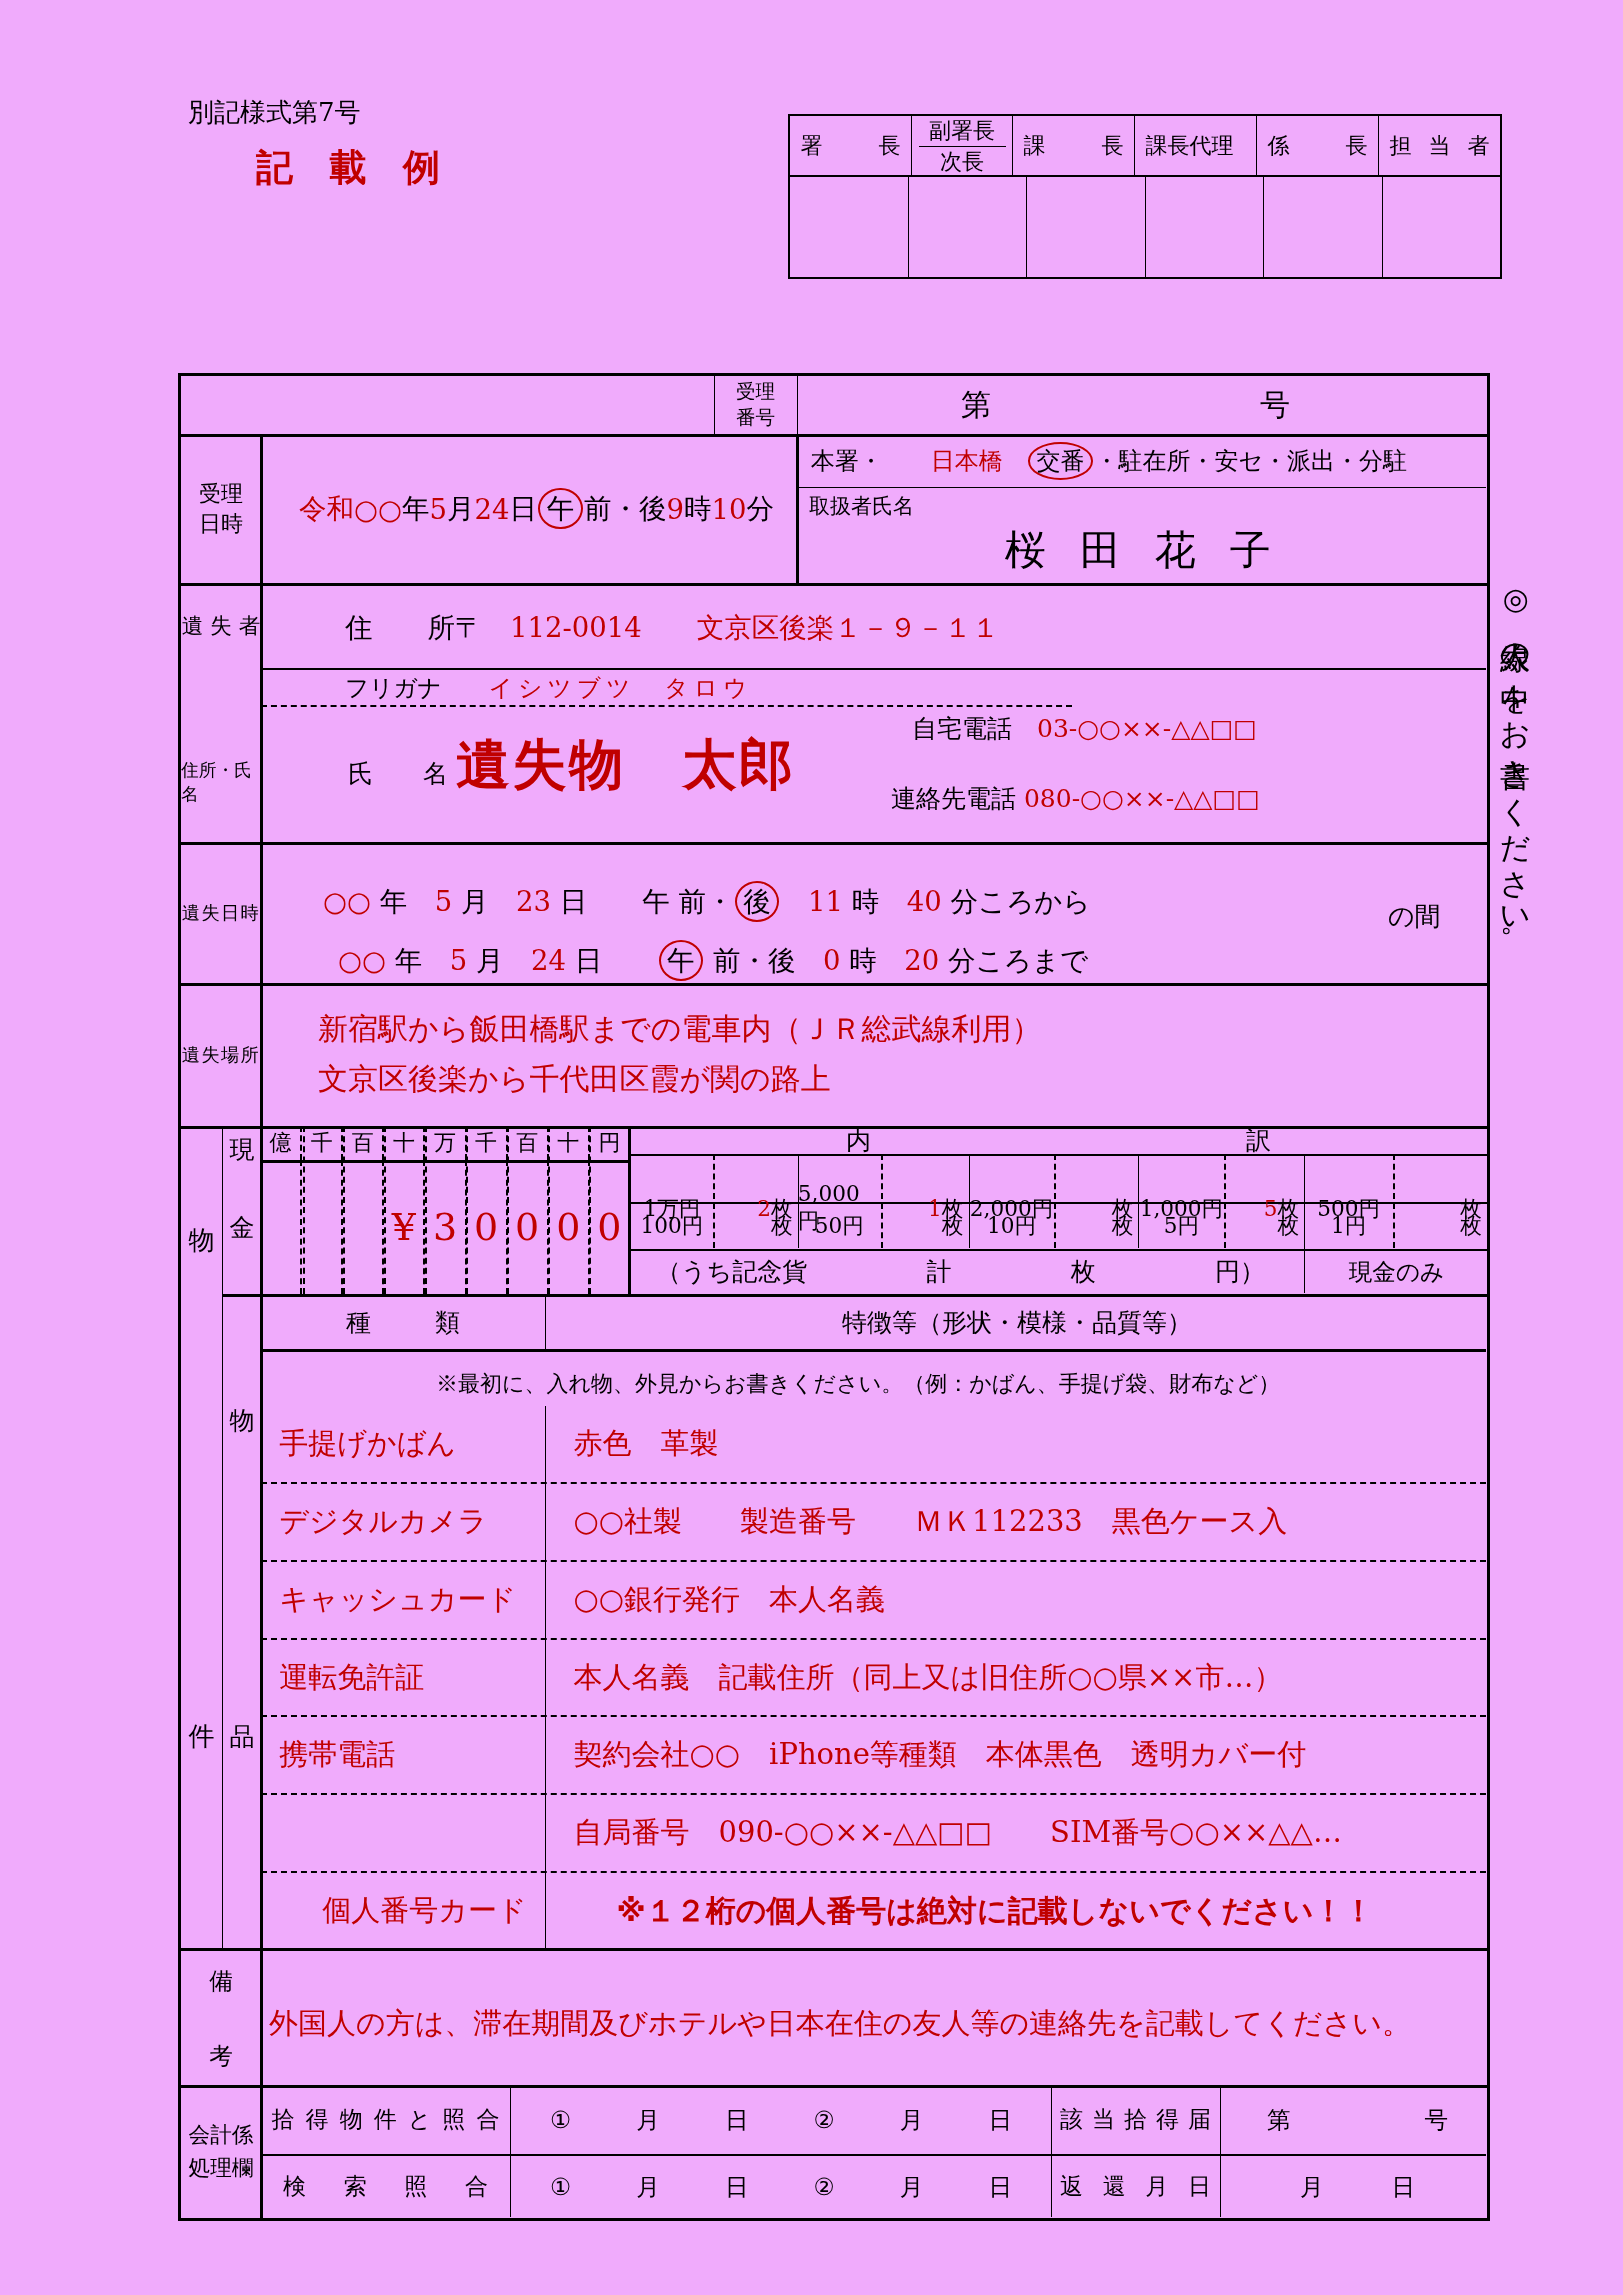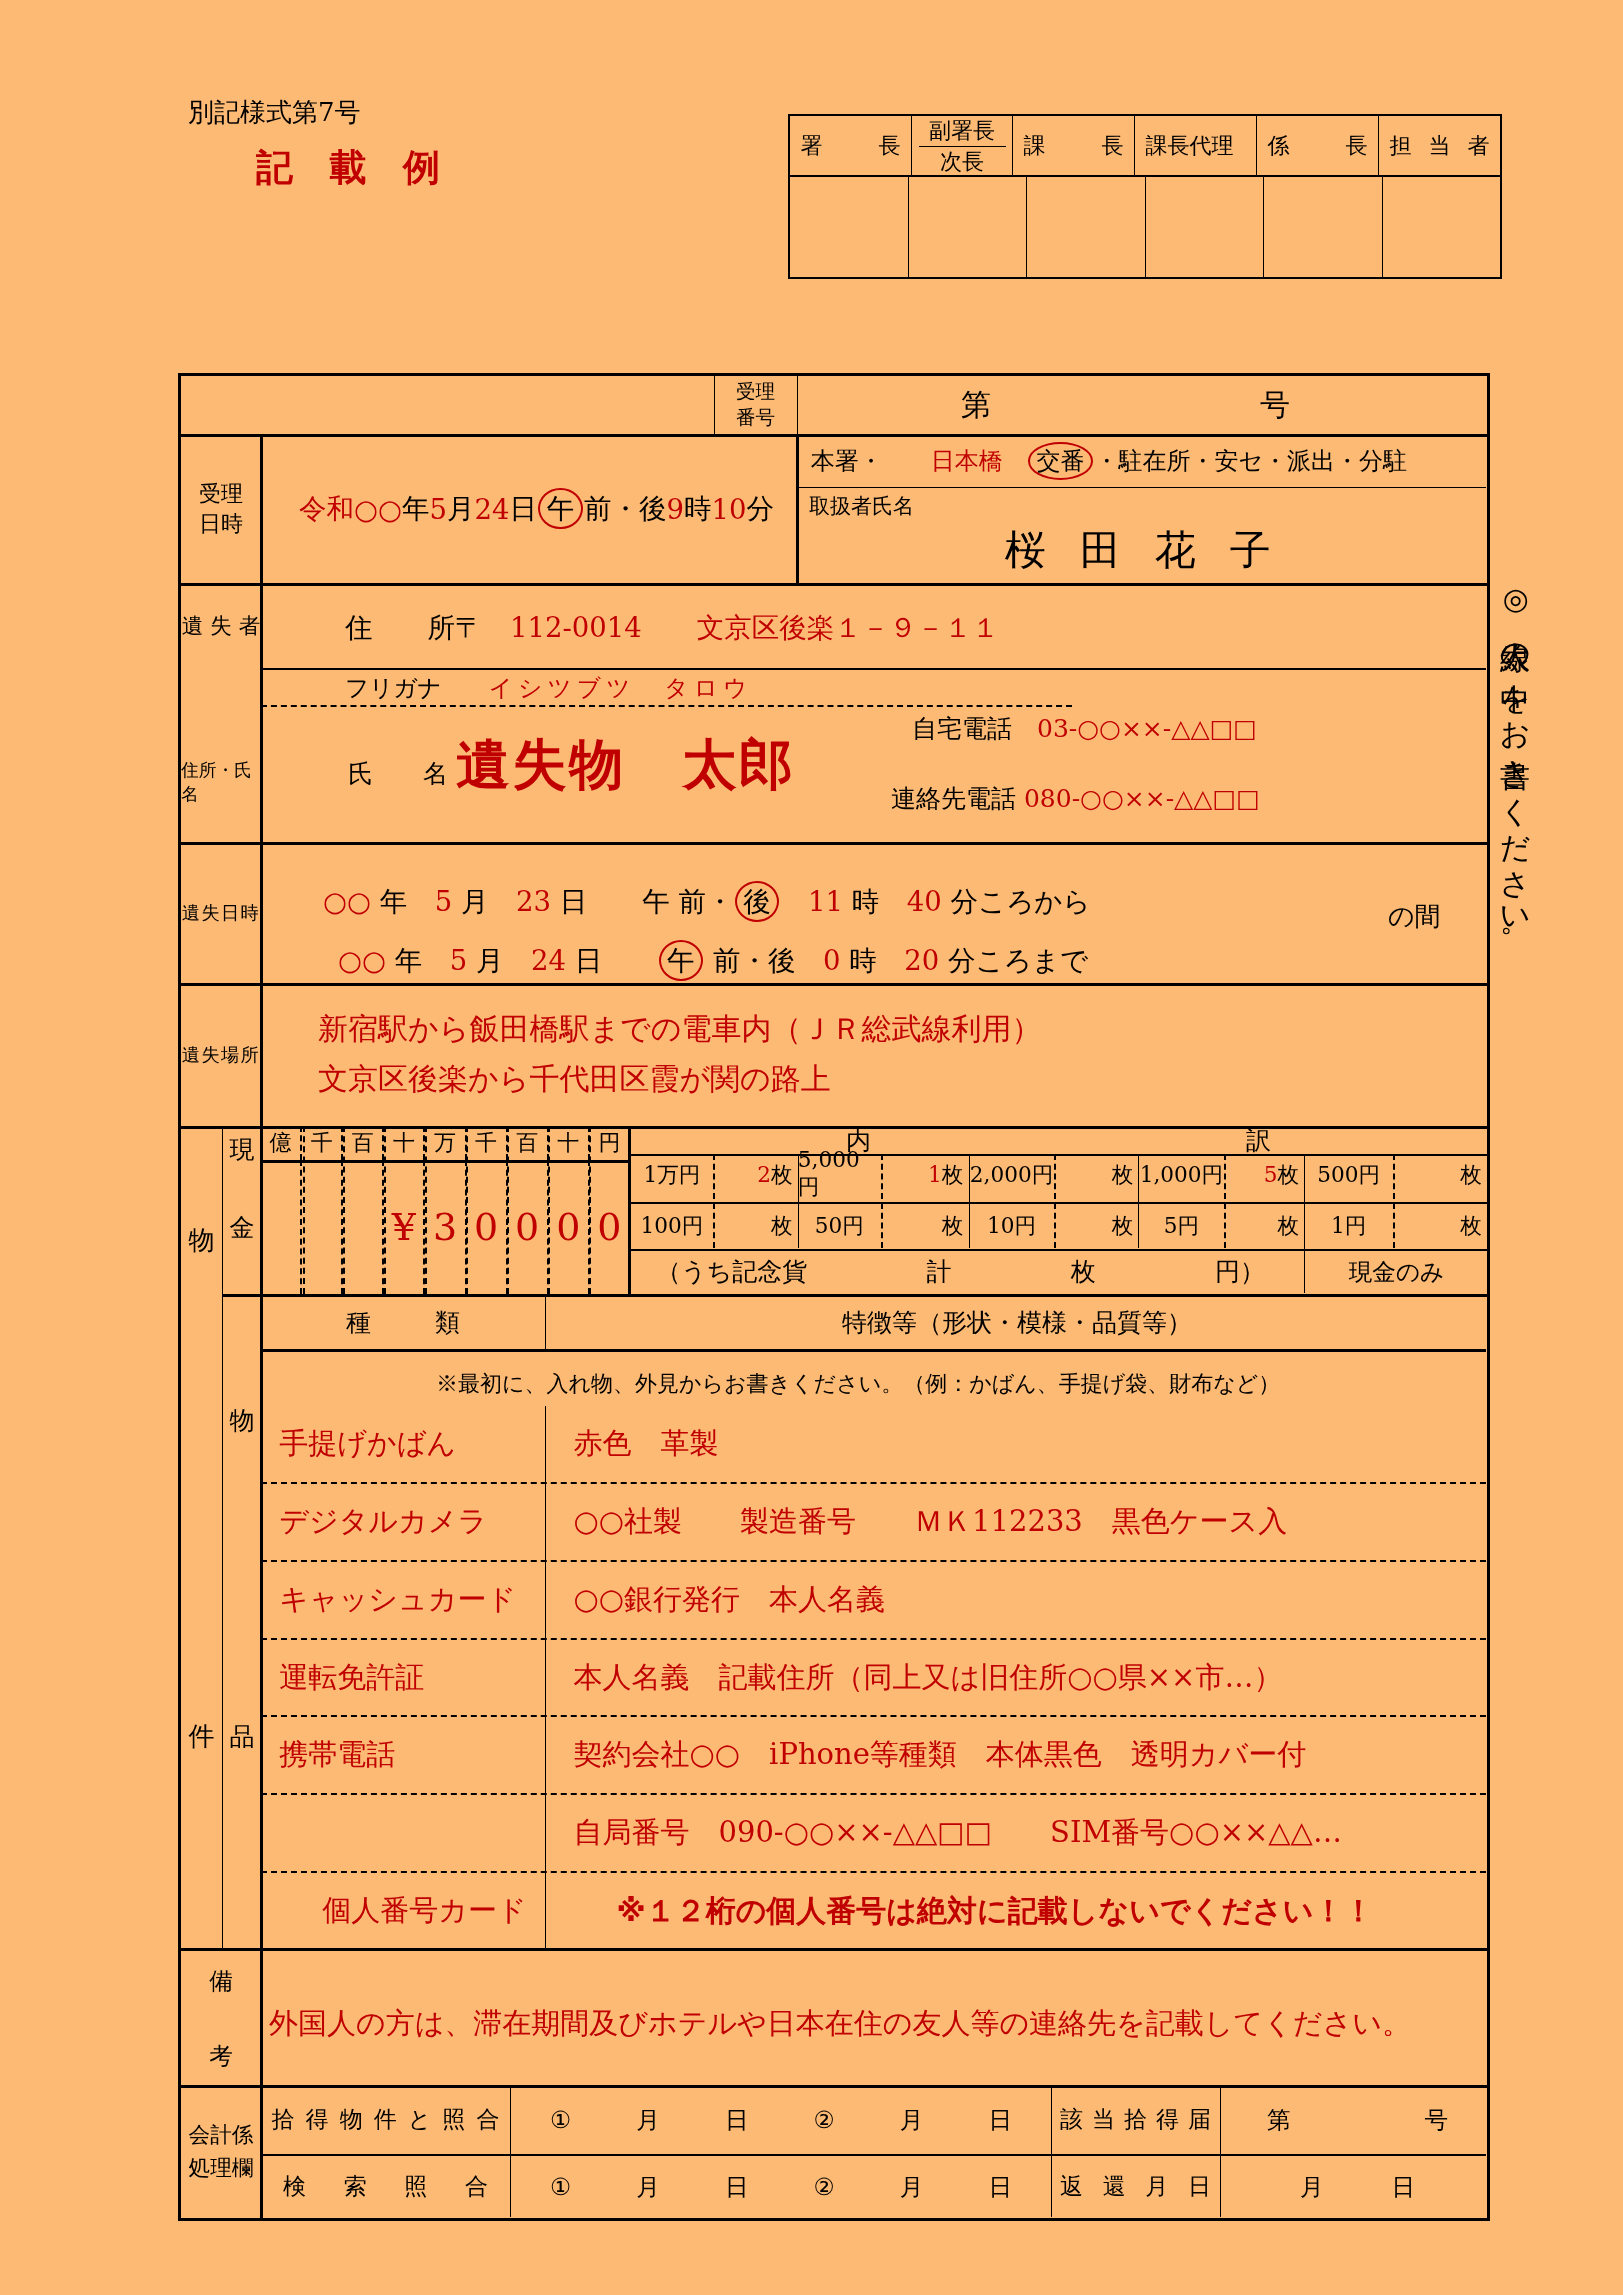--- a/index.html
+++ b/index.html
@@ -1,17 +1,17 @@
 <!DOCTYPE html>
 <html style="font-size:10.5px"><head>
 <meta charset="utf-8">
 <style>
   :root{ --red:#c00000; --ink:#000; }
   html,body{margin:0;padding:0;background:#888;}
-  .page{position:relative;width:1623px;height:2295px;background:#fdba74;
+  .page{position:relative;width:1623px;height:2295px;background:#f0abfc;
         font-family:"DejaVu Serif","Liberation Serif",serif;color:var(--ink);overflow:hidden;}
   .abs{position:absolute;}
   .hline{position:absolute;background:#000;}
   .vline{position:absolute;background:#000;}
   .dash-h{position:absolute;border-top:2.6px dashed #000;height:0;}
   .dash-v{position:absolute;border-left:2px dashed #000;width:0;}
   .red{color:var(--red);}
   .circ{display:inline-block;border:2px solid var(--red);border-radius:50%;padding:0.7px 6.5px;margin:0 1.3px;}
   .spaced{letter-spacing:5.2px;}
   .center{display:flex;align-items:center;justify-content:center;}
@@ -235,21 +235,21 @@
         <div>0</div>
         <div>0</div>
         <div>0</div>
         <div>0</div>
       </div>
 
     <div class="abs tokens" style="left:449px;top:750px;width:857px;height:29px;font-size:25px;padding:0 216px;box-sizing:border-box;">
         <span>内</span>
         <span>訳</span>
       </div>
-    <div class="bd-row" style="left:449px;top:766px;width:857px;height:64px;" id="bd-row1">
+    <div class="bd-row" style="left:449px;top:800px;width:857px;height:64px;" id="bd-row1">
         <div class="bd-denom" style="width: 84px;">1万円</div>
         <div class="bd-count" style="width: 84px;">
           <span class="red">2</span>
           <span>枚</span>
         </div>
         <div class="bd-denom" style="width: 83px;">5,000円</div>
         <div class="bd-count" style="width: 88px;">
           <span class="red">1</span>
           <span>枚</span>
         </div>

